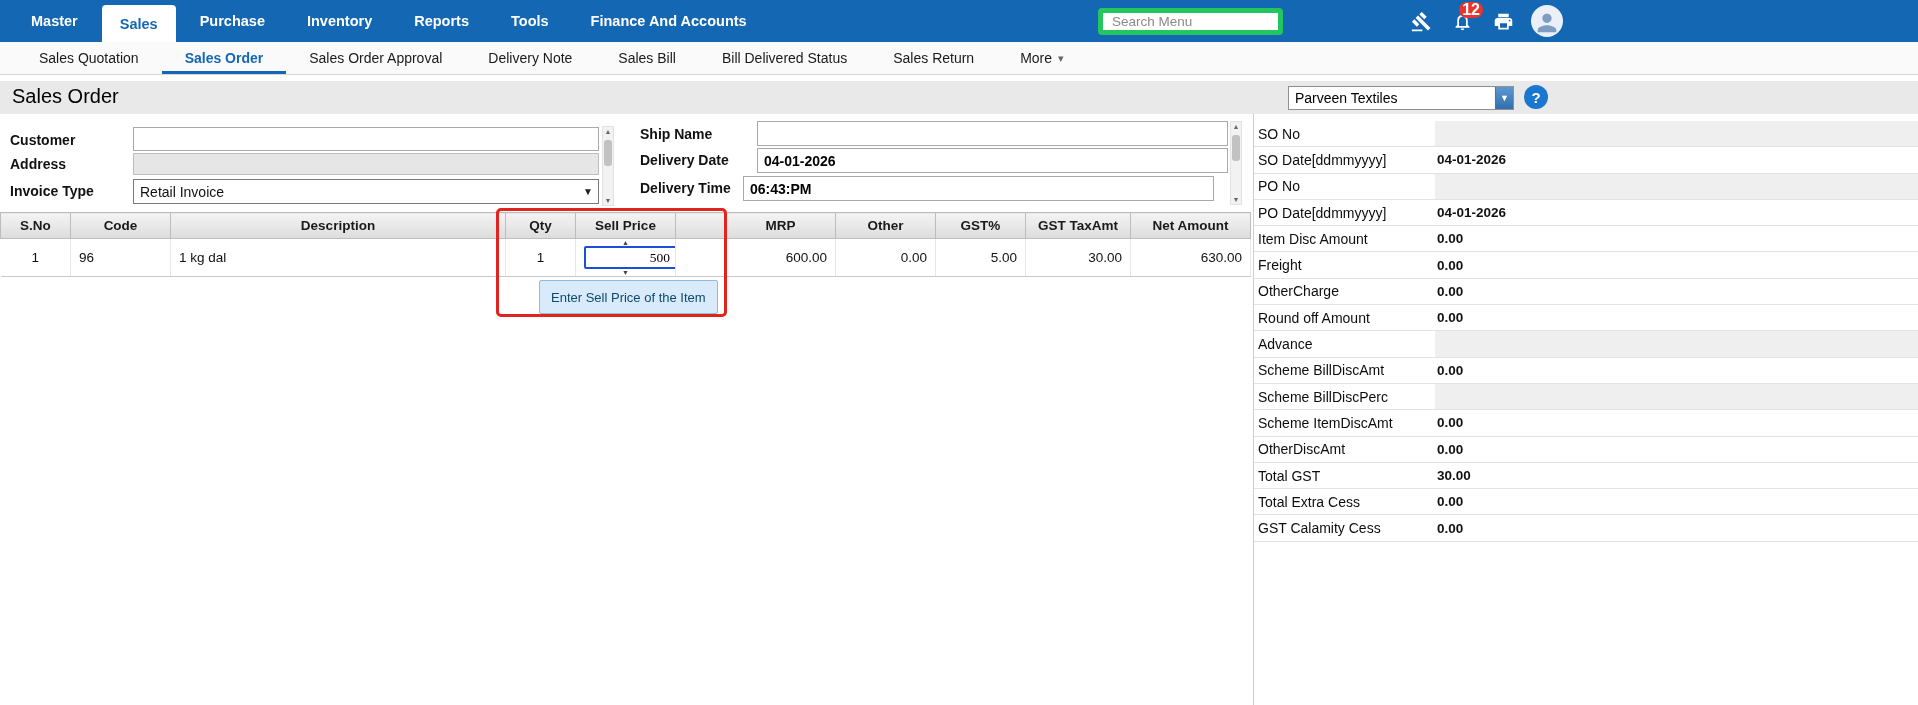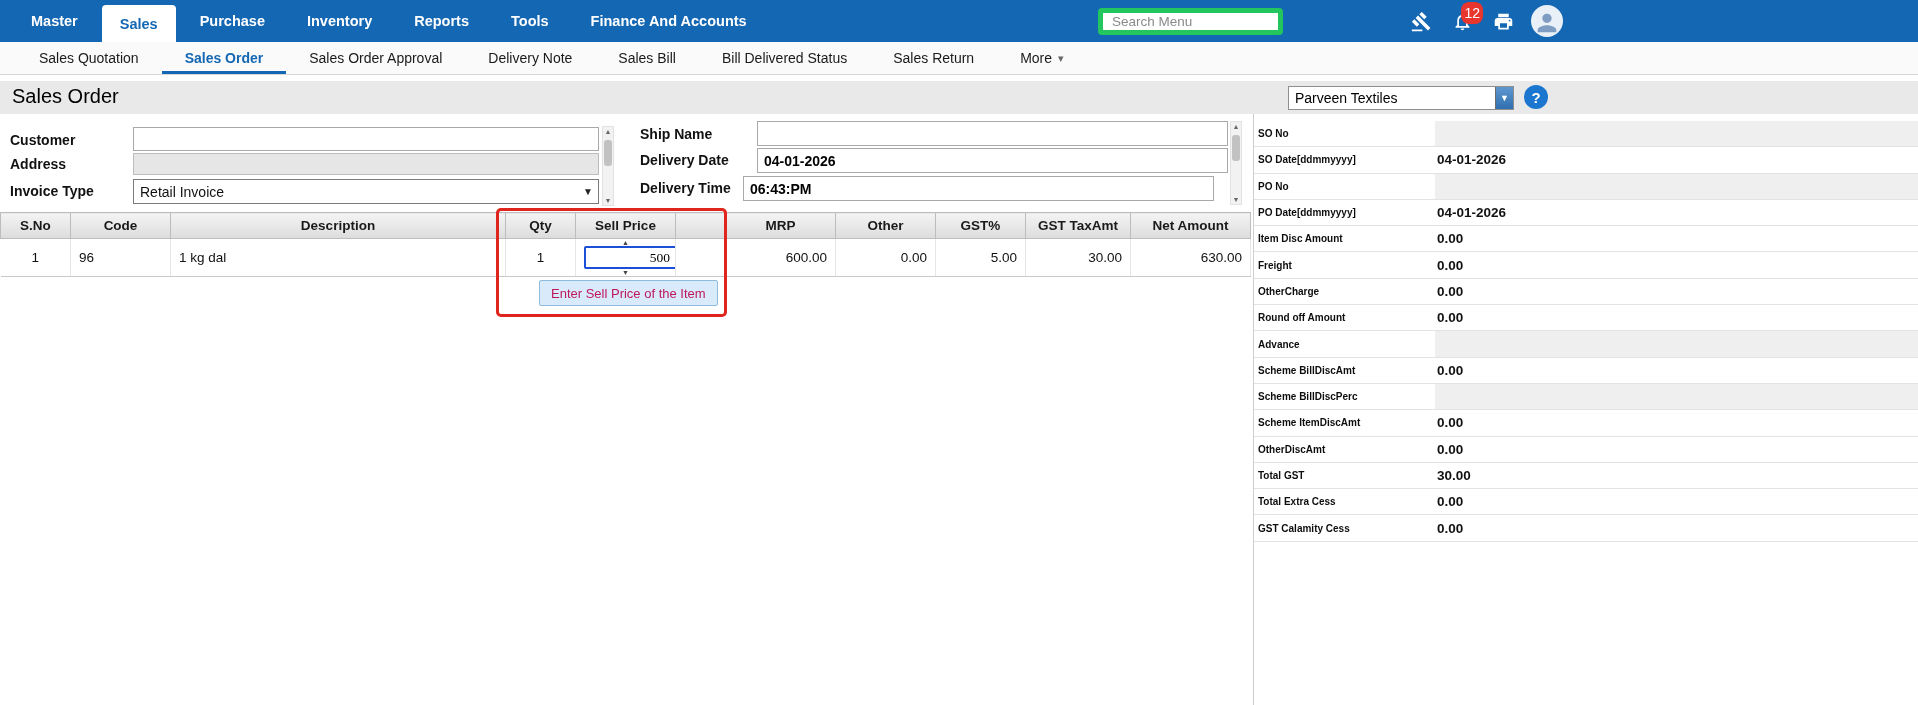--- a/index.html
+++ b/index.html
@@ -9,21 +9,21 @@
 
   
   .topbar { position:absolute; top:0; left:0; width:1918px; height:42px; background:#1467b3; }
   .topnav { position:absolute; left:10px; top:0; height:42px; display:flex; align-items:stretch; }
   .topnav-item { color:#fff; font-weight:700; font-size:14.5px; padding:0 21px; display:flex; align-items:center; cursor:pointer; white-space:nowrap; }
   .topnav-item.active { background:#fff; color:#1467b3; margin:5px 3px 0 3px; padding:0 18px; border-radius:4px 4px 0 0; }
   .search-box { position:absolute; left:1098px; top:8px; width:185px; height:27px; border:5px solid #22c55e; border-radius:4px; background:#fff; font-size:13.5px; padding:0 9px; color:#333; outline:none; }
   .search-box::placeholder { color:#8a8a8a; }
   .top-icons { position:absolute; left:1408px; top:0; height:42px; display:flex; align-items:center; gap:15px; }
   .icon-btn { position:relative; width:26px; height:26px; display:flex; align-items:center; justify-content:center; cursor:pointer; }
-  .badge { position:absolute; top:-6px; right:-8px; min-width:17px; height:22px; background:#e8352e; color:#fff; border-radius:8px; font-size:14px; font-weight:400; display:flex; align-items:center; justify-content:center; padding:0 3px; }
+  .badge { position:absolute; top:-6px; right:-8px; min-width:17px; height:16px; background:#e8352e; color:#fff; border-radius:8px; font-size:16px; font-weight:700; display:flex; align-items:center; justify-content:center; padding:0 3px; }
   .avatar { width:32px; height:32px; border-radius:50%; background:#e9f0f8; display:flex; align-items:flex-end; justify-content:center; overflow:hidden; cursor:pointer; }
 
   
   .subnav { position:absolute; top:42px; left:0; width:1918px; height:33px; background:#fafafa; border-bottom:1px solid #d6d6d6; display:flex; align-items:stretch; padding-left:16px; }
   .subnav-item { font-size:14px; color:#1a1a1a; padding:0 23px; display:flex; align-items:center; cursor:pointer; white-space:nowrap; }
   .subnav-item.active { color:#1467b3; font-weight:700; box-shadow:inset 0 -3px 0 #1467b3; }
   .subnav-item .chev { margin-left:6px; font-size:11px; color:#666; }
 
   
   .titlebar { position:absolute; top:81px; left:0; width:1918px; height:33px; background:#e9e9e9; }
@@ -53,26 +53,26 @@
   table.grid th { background:linear-gradient(#f4f4f4,#dcdcdc); border:1px solid #bdbdbd; height:26px; font-weight:700; color:#1a1a1a; white-space:nowrap; overflow:hidden; }
   table.grid td { background:#fff; border-bottom:1px solid #c9c9c9; border-right:1px solid #e6e6e6; height:38px; padding:0 8px; white-space:nowrap; overflow:hidden; }
   td.c-center { text-align:center; } td.c-right { text-align:right; padding-right:10px; } td.c-left { text-align:left; }
   td.sell-cell { position:relative; text-align:center; padding:0; }
   .sell-input { width:94px; height:23px; border:2px solid #1d4ed8; border-radius:2px; text-align:right; padding:0 6px; font-size:13.5px; font-family:Liberation Serif, serif; outline:none; background:#fff; }
   .spin { position:absolute; left:50%; transform:translateX(-50%); font-size:7px; color:#444; line-height:7px; cursor:pointer; }
   .spin.up { top:0; } .spin.down { bottom:0; }
 
   
   .red-box { position:absolute; left:496px; top:208px; width:231px; height:109px; border:3px solid #e0241e; border-radius:5px; pointer-events:none; z-index:6; }
-  .hint-tip { position:absolute; left:539px; top:280px; height:26px; padding:0 11px; background:#d9eafa; border:1px solid #8fbbdf; border-radius:2px; font-size:13px; color:#be185d; display:flex; align-items:center; z-index:5; white-space:nowrap; }
+  .hint-tip { position:absolute; left:539px; top:280px; height:34px; padding:0 11px; background:#d9eafa; border:1px solid #8fbbdf; border-radius:2px; font-size:13px; color:#0c4a6e; display:flex; align-items:center; z-index:5; white-space:nowrap; }
 
   
   .summary { position:absolute; left:1253px; top:114px; width:665px; height:591px; border-left:1px solid #cfcfcf; background:#fff; padding-top:7px; }
   .summary-row { display:flex; height:26.3px; border-bottom:1px solid #e3e3e3; align-items:stretch; }
-  .summary-label { width:181px; padding-left:4px; font-weight:700; font-size:10px; color:#0d0d0d; display:flex; align-items:center; white-space:nowrap; }
+  .summary-label { width:181px; padding-left:4px; font-weight:400; font-size:14px; color:#0d0d0d; display:flex; align-items:center; white-space:nowrap; }
   .summary-value { flex:1; font-weight:700; font-size:13.5px; display:flex; align-items:center; padding-left:2px; }
   .summary-row.empty .summary-value { background:#efefef; }
 </style>
 </head>
 <body>
 
 <div id="app">
 
   <div class="topbar">
     <div class="topnav">

